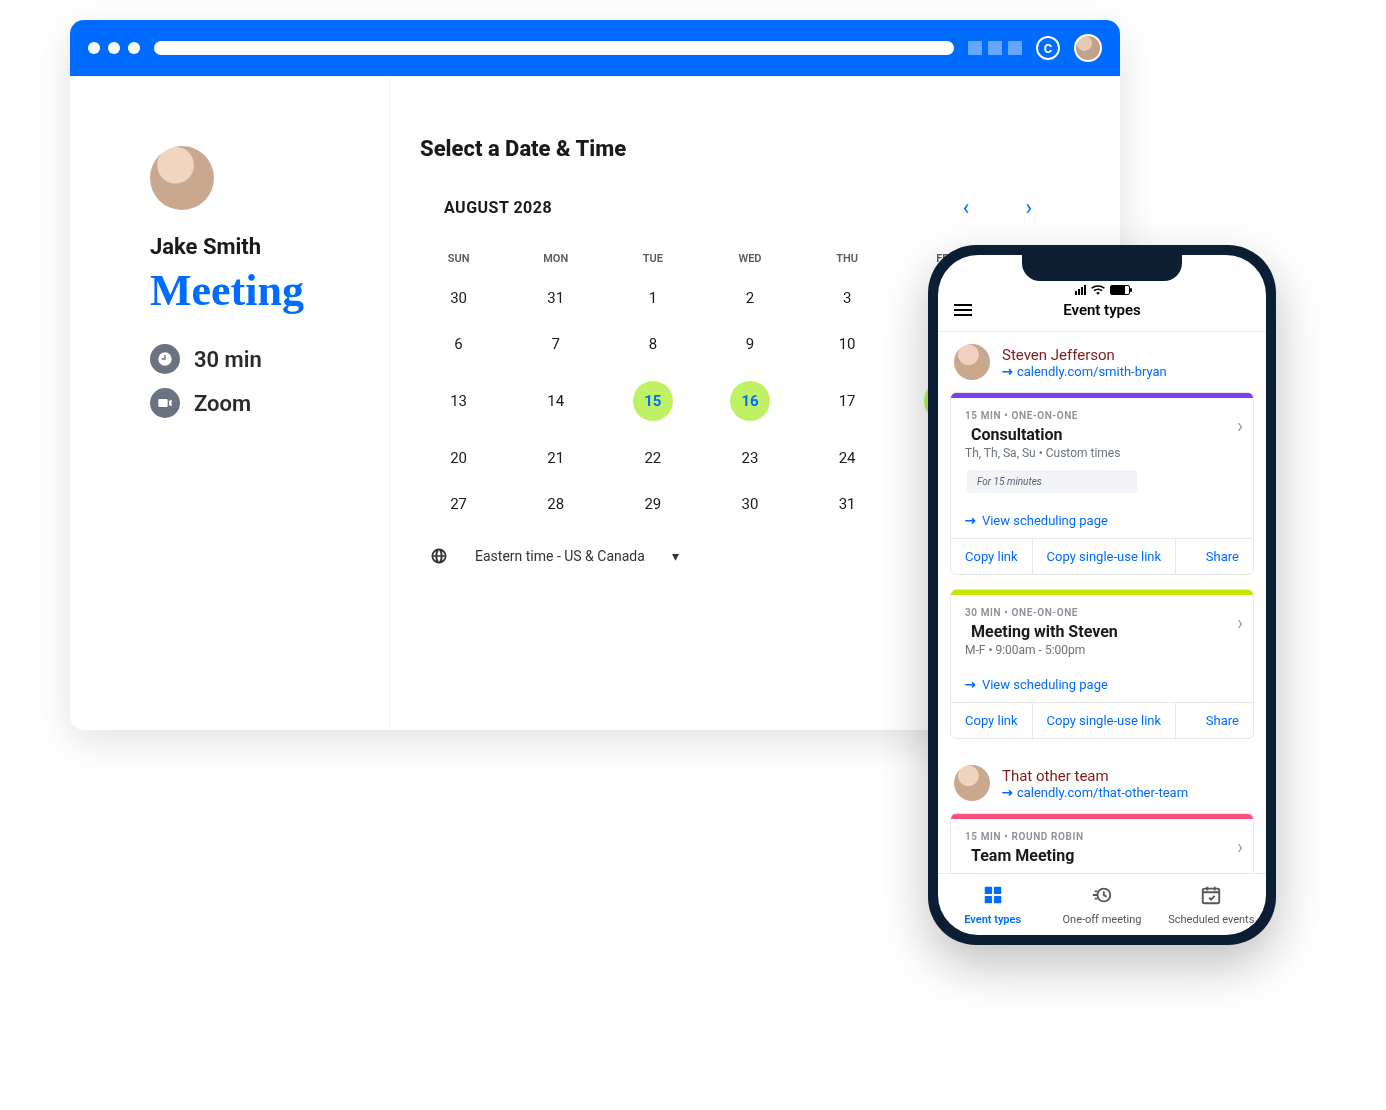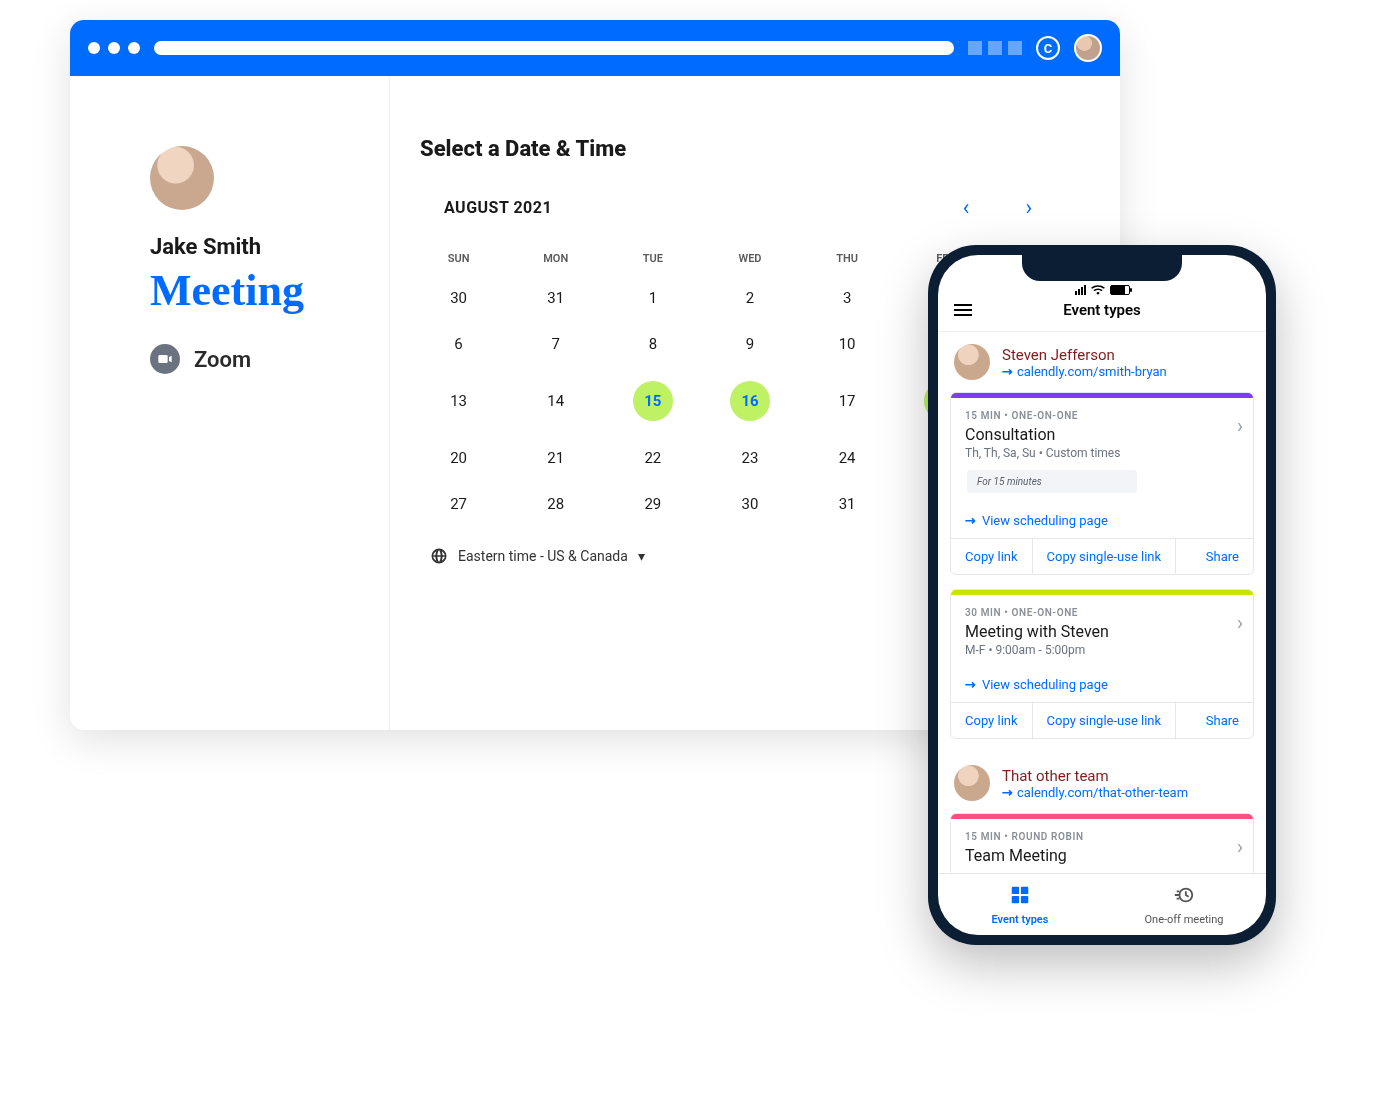--- a/index.html
+++ b/index.html
@@ -57,21 +57,21 @@
     text-align:center; font-size:15px; color:#1a1a1a;
     padding:14px 0; width:52px;
   }
   td.faded { color:#c2c7cf; }
   td.avail span {
     display:inline-flex; width:40px; height:40px; border-radius:50%;
     align-items:center; justify-content:center;
     background:#bef264; color:#006CFF; font-weight:700;
   }
 
-  .tz-row { display:flex; align-items:center; gap:10px; margin:20px 0 0 40px; color:#333; font-size:14px; }
+  .tz-row { display:flex; align-items:center; gap:27px; margin:20px 0 0 40px; color:#333; font-size:14px; }
   .tz-row svg { width:18px; height:18px; fill:#333; }
 
   
   .phone {
     position:absolute;
     right:110px; top:245px;
     width:348px; height:700px;
     background:#0b1e33;
     border-radius:48px;
     padding:10px;
@@ -100,21 +100,21 @@
   .profile-row .pname { font-size:15px; color:#7f1d1d; }
   .profile-row .plink { font-size:13px; color:#006CFF; display:flex; align-items:center; gap:4px; }
 
   .card {
     margin:0 12px 14px; border:1px solid #e5e7eb; border-radius:6px;
     background:#fff; position:relative; overflow:hidden;
   }
   .card .stripe { height:5px; }
   .card .card-body { padding:12px 14px 10px; position:relative; }
   .card .meta { font-size:10px; letter-spacing:.6px; color:#8a8f98; font-weight:600; }
-  .card h4 { font-size:16px; font-weight:400; margin:4px 0 2px; color:#1a1a1a; }
+  .card h4 { font-size:16px; font-weight:700; margin:4px 6px 2px; color:#1a1a1a; }
   .card .sub { font-size:12px; color:#6b7280; }
   .card .chevron { position:absolute; right:10px; top:16px; color:#9aa1ab; font-size:20px; }
   .card .note { margin:10px 2px 0; padding:6px 10px; background:#f2f4f7; font-size:10px; font-style:italic; color:#5a5f69; display:inline-block; border-radius:3px; min-width:170px; }
   .card .viewlink { display:flex; align-items:center; gap:6px; color:#006CFF; font-size:13px; padding:10px 14px 10px; }
   .card .actions { display:flex; border-top:1px solid #e5e7eb; }
   .card .actions button { flex:0 0 auto; background:none; border:none; border-right:1px solid #e5e7eb; padding:10px 14px; font-size:13px; color:#006CFF; cursor:pointer; }
   .card .actions button:last-child { border-right:none; margin-left:auto; }
 
   .phone-tabs { height:62px; border-top:1px solid #e5e7eb; display:flex; }
   .phone-tabs .tab { flex:1; display:flex; flex-direction:column; align-items:center; justify-content:center; gap:4px; font-size:11px; color:#555; }
@@ -144,32 +144,40 @@
   </div>
 
   <div class="browser-body">
     <div class="left-col">
       <div class="host-avatar"></div>
       <div class="host-name">Jake Smith</div>
       <div class="event-title">Meeting</div>
       <div class="meta-row">
         <span class="meta-icon">
           <svg viewBox="0 0 24 24">
+              <path d="M12 2a10 10 0 1 0 .001 20.001A10 10 0 0 0 12 2zm1 11H7v-2h4V6h2v7z"></path>
+            </svg>
+        </span>
+        <span>30 min</span>
+      </div>
+      <div class="meta-row">
+        <span class="meta-icon">
+          <svg viewBox="0 0 24 24">
               <path d="M4 6h10a2 2 0 0 1 2 2v8a2 2 0 0 1-2 2H4a2 2 0 0 1-2-2V8a2 2 0 0 1 2-2zm14 3 4-2v10l-4-2V9z"></path>
             </svg>
         </span>
         <span>Zoom</span>
       </div>
     </div>
 
     <div class="right-col">
       <div class="right-title">Select a Date &amp; Time</div>
 
       <div class="cal-header">
-        <div class="cal-month">AUGUST 2021</div>
+        <div class="cal-month">AUGUST 2028</div>
         <div class="cal-nav">
           <button>‹</button>
           <button>›</button>
         </div>
       </div>
 
       <table class="calendar">
         <thead>
             <tr id="cal-weekdays">
               <th>SUN</th>
@@ -335,15 +343,23 @@
           <span>Event types</span>
         </div>
         <div class="tab">
           <span><svg viewBox="0 0 24 24" fill="none" stroke="currentColor" stroke-width="2">
               <circle cx="14" cy="12" r="7"></circle>
               <path d="M14 8v4l3 2"></path>
               <path d="M4 8h3M2 12h5M4 16h3"></path>
             </svg></span>
           <span>One-off meeting</span>
         </div>
+        <div class="tab">
+          <span><svg viewBox="0 0 24 24" fill="none" stroke="currentColor" stroke-width="2">
+              <rect x="3" y="5" width="18" height="16" rx="2"></rect>
+              <path d="M3 9h18M8 3v4M16 3v4"></path>
+              <path d="M10 15l2 2 4-4"></path>
+            </svg></span>
+          <span>Scheduled events</span>
+        </div>
       </div>
   </div>
 </div>
 
 </body></html>

